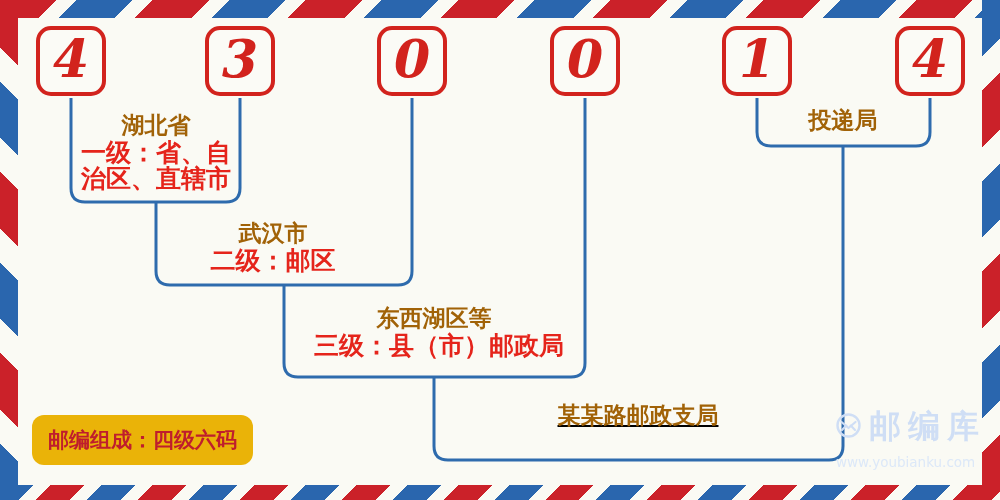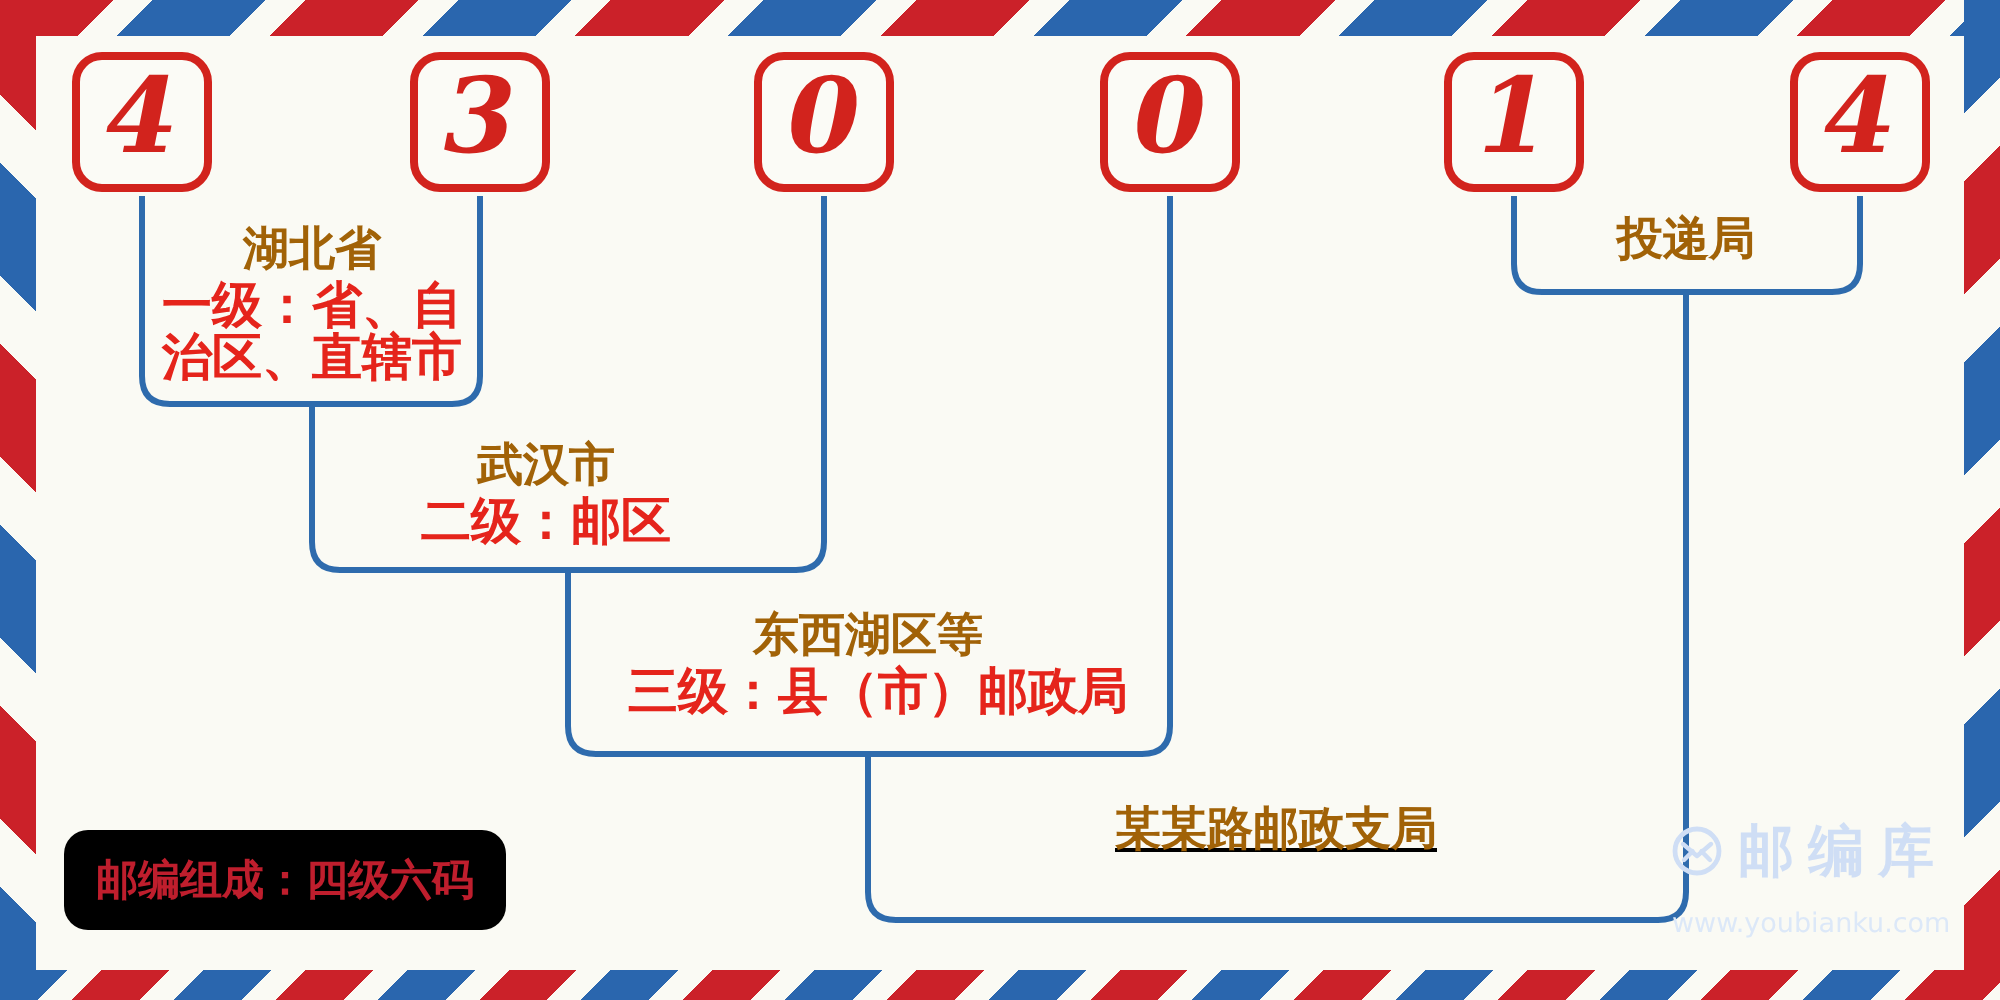--- a/index.html
+++ b/index.html
@@ -61,32 +61,32 @@
   }
   #lv1{left:66px;top:110px;width:180px;}
   #lv2{left:173px;top:218px;width:200px;}
   #lv3{left:314px;top:303px;width:240px;}
   #lv4{left:498px;top:400px;width:280px;text-decoration:underline;}
   #lv5{left:763px;top:105px;width:160px;}
 
   
   #badge{
     position:absolute;left:32px;top:415px;width:221px;height:50px;
-    background:#000000;border-radius:12px;
+    background:#eab308;border-radius:12px;
     display:flex;align-items:center;justify-content:center;
   }
   #badge .badge-text{
     font-weight:bold;font-size:21px;color:#bf1e2d;white-space:nowrap;
   }
 
   
   #watermark{position:absolute;right:14px;bottom:30px;width:150px;text-align:right;}
   .wm-row{display:flex;align-items:center;justify-content:flex-start;gap:8px;}
   .wm-brand{
-    font-weight:bold;font-size:28px;color:#cfdef5;
+    font-weight:bold;font-size:32px;color:#cfdef5;
     letter-spacing:7px;white-space:nowrap;line-height:24px;
   }
   .wm-url{
     font-size:13.5px;color:#dce8f8;white-space:nowrap;
     margin-top:16px;text-align:left;
   }
 </style>
 </head>
 <body>
 

